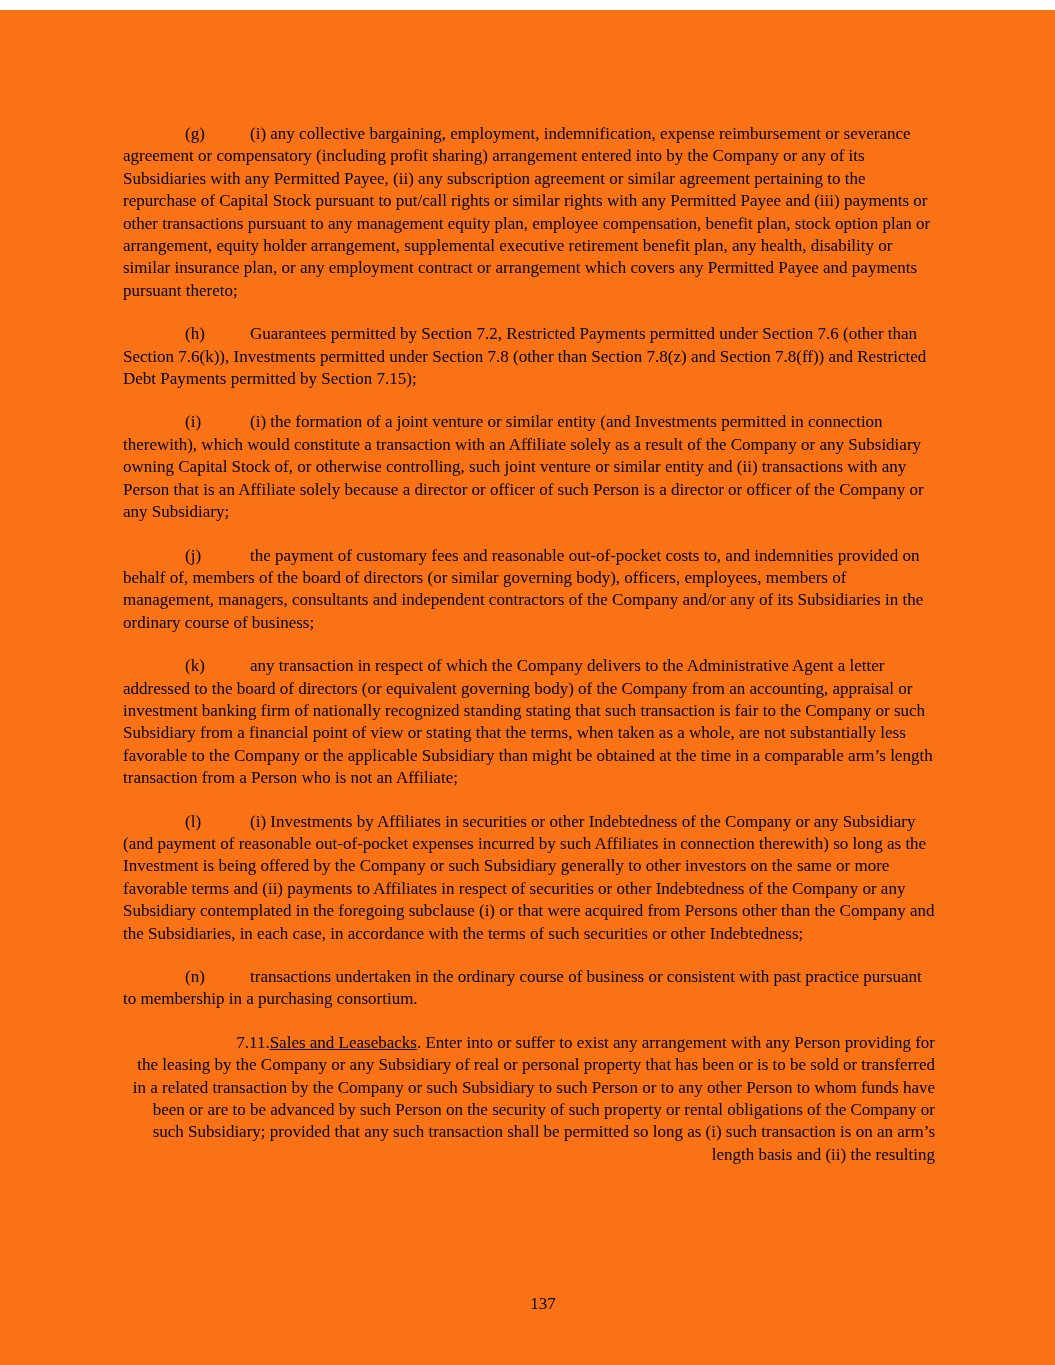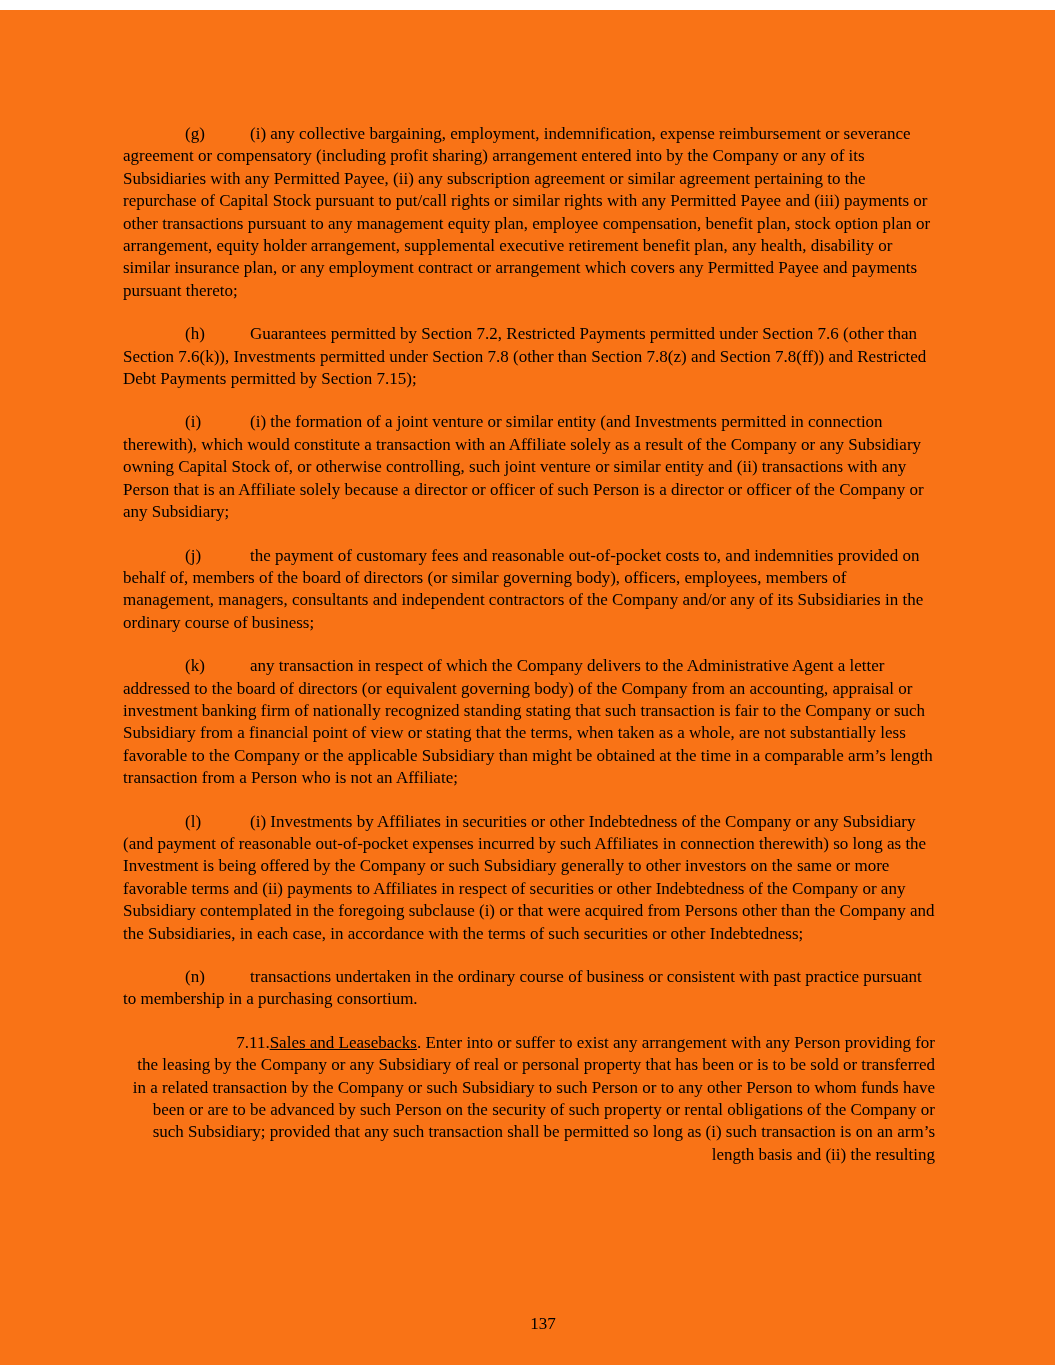--- a/index.html
+++ b/index.html
@@ -35,21 +35,21 @@
   p.para:last-child { margin-bottom: 0; text-align: right; }
   .label {
     display: inline-block;
     width: 65px;
     text-indent: 0;
     vertical-align: baseline;
   }
   .underlined { text-decoration: underline; }
   .footer {
     position: absolute;
-    bottom: 40px;
+    bottom: 60px;
     left: 0;
     width: 1055px;
     text-align: center;
     font-size: 17px;
     line-height: 22px;
     padding-left: 31px;
   }
 </style>
 </head>
 <body>

